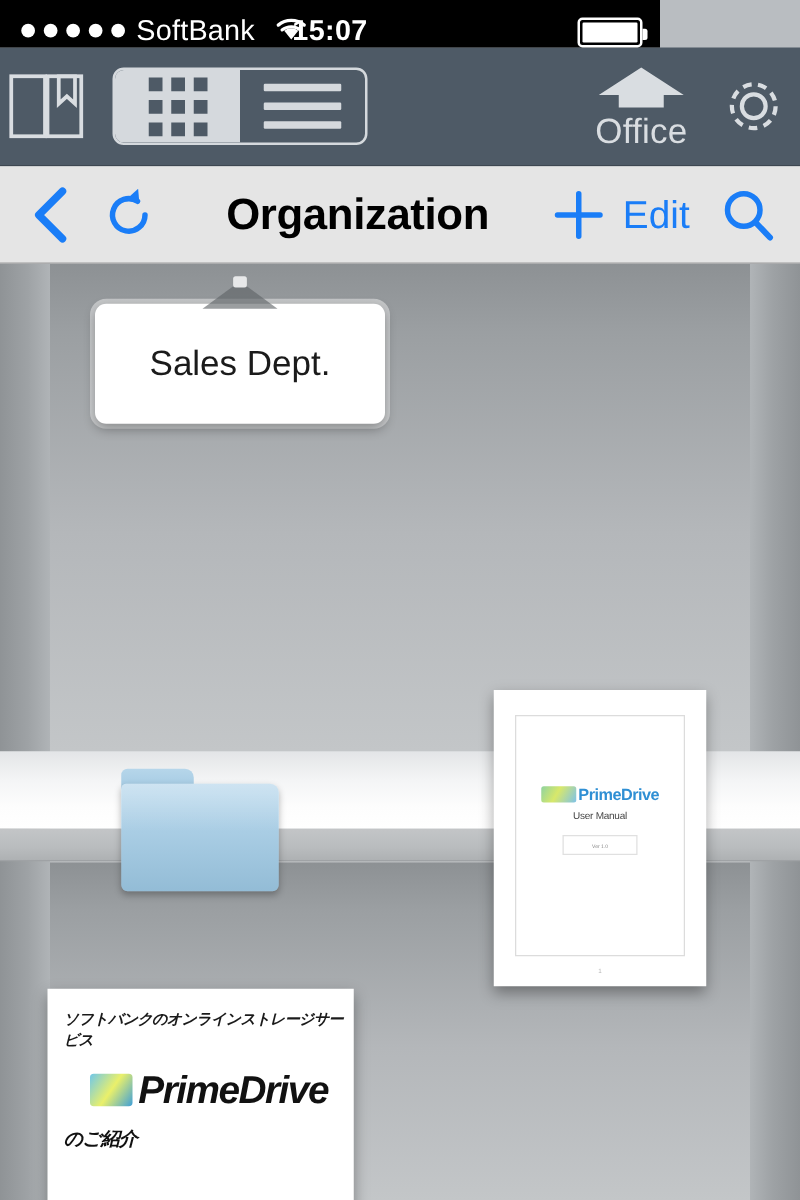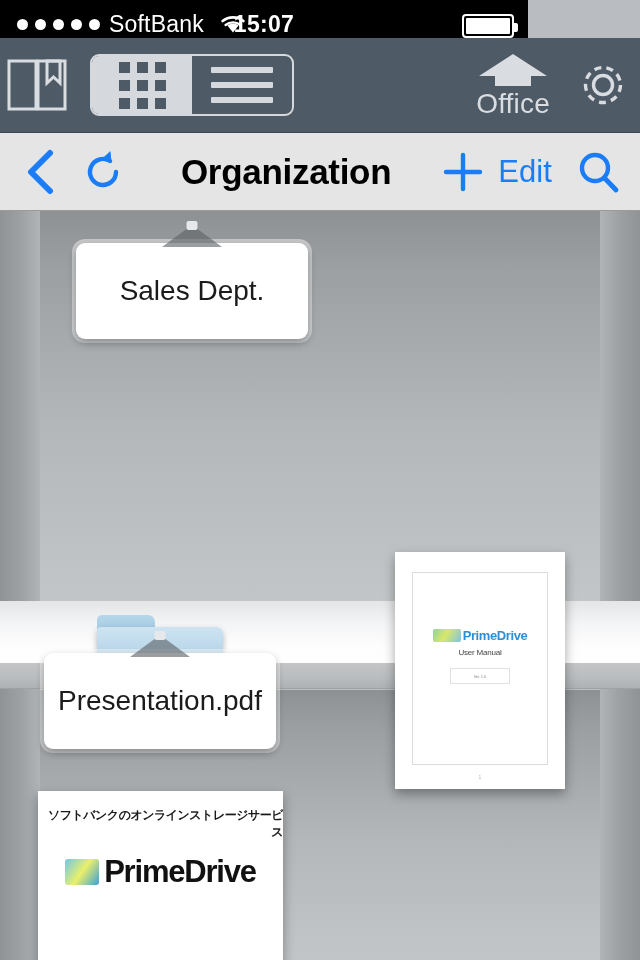--- a/index.html
+++ b/index.html
@@ -188,21 +188,21 @@
   
   .pdfthumb{
     width:245px; height:182px; background:#fff; overflow:hidden;
     box-shadow:0 5px 11px rgba(0,0,0,.35);
   }
   .pdf-banner{
     height:35px; background:#4cbde8; color:#ddf2fb;
     display:flex; align-items:center; justify-content:center;
     font-size:15px; font-weight:bold; letter-spacing:-.5px;
   }
-  .pdf-body{ padding:16px 0 0 0; text-align:right; }
+  .pdf-body{ padding:16px 0 0 13px; text-align:left;font-style:italic; }
   .pdf-line1{ font-size:12px; font-weight:bold; color:#1a1a1a; letter-spacing:-.5px; }
   .pdf-logo-row{
     display:flex; align-items:center; justify-content:center; gap:5px; margin-top:13px;
   }
   .pdf-logo-mark{
     width:34px; height:26px; border-radius:3px;
     background:linear-gradient(125deg,#6fc7ea 0%,#eaf06a 50%,#3f9fd8 100%);
   }
   .pdf-logo-text{ font-size:31px; font-weight:bold; color:#111; letter-spacing:-1.2px; }
   .pdf-line3{ font-size:15px; font-weight:bold; color:#111; margin-top:12px; letter-spacing:-.5px; }
@@ -357,33 +357,27 @@
     </div>
   </div>
 
   <div class="plank plank-top" style="top:390px;"></div>
   <div class="plank plank-face" style="top:452px;"></div>
 
   <div class="shelf-row" style="top:479px; height:270px;">
     <div class="row-bg"></div>
   </div>
 
-  <div class="tag-wrap" style="left:44px; top:420px;">
-    <div class="tag-hook">
-      <div class="tri"></div>
-        <div class="nail"></div>
-    </div>
-    <div class="tag-card">Presentation.pdf</div>
-  </div>
   <div class="item-icon" style="left:38px; top:580px;">
     <div class="pdfthumb">
       <div class="pdf-body">
         <div class="pdf-line1">ソフトバンクのオンラインストレージサービス</div>
         <div class="pdf-logo-row">
           <span class="pdf-logo-mark"></span>
           <span class="pdf-logo-text">PrimeDrive</span>
         </div>
+        <div class="pdf-line3">のご紹介</div>
       </div>
     </div>
   </div>
 
 
 </div>
 
 </body></html>

